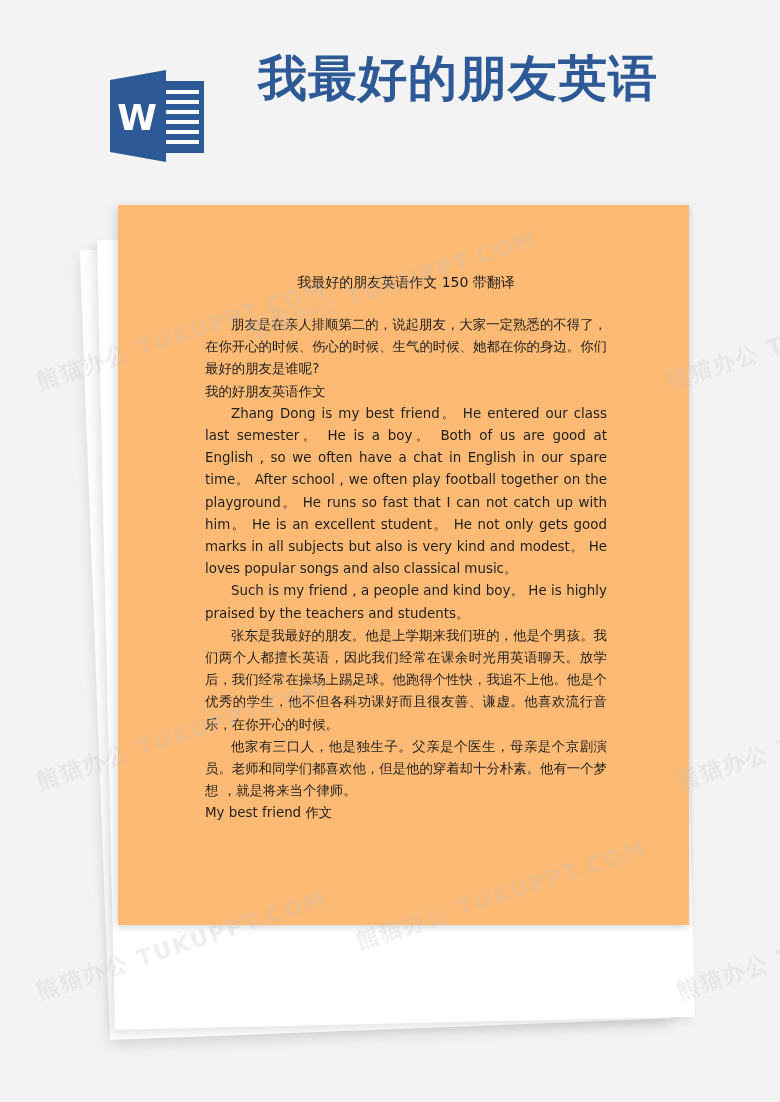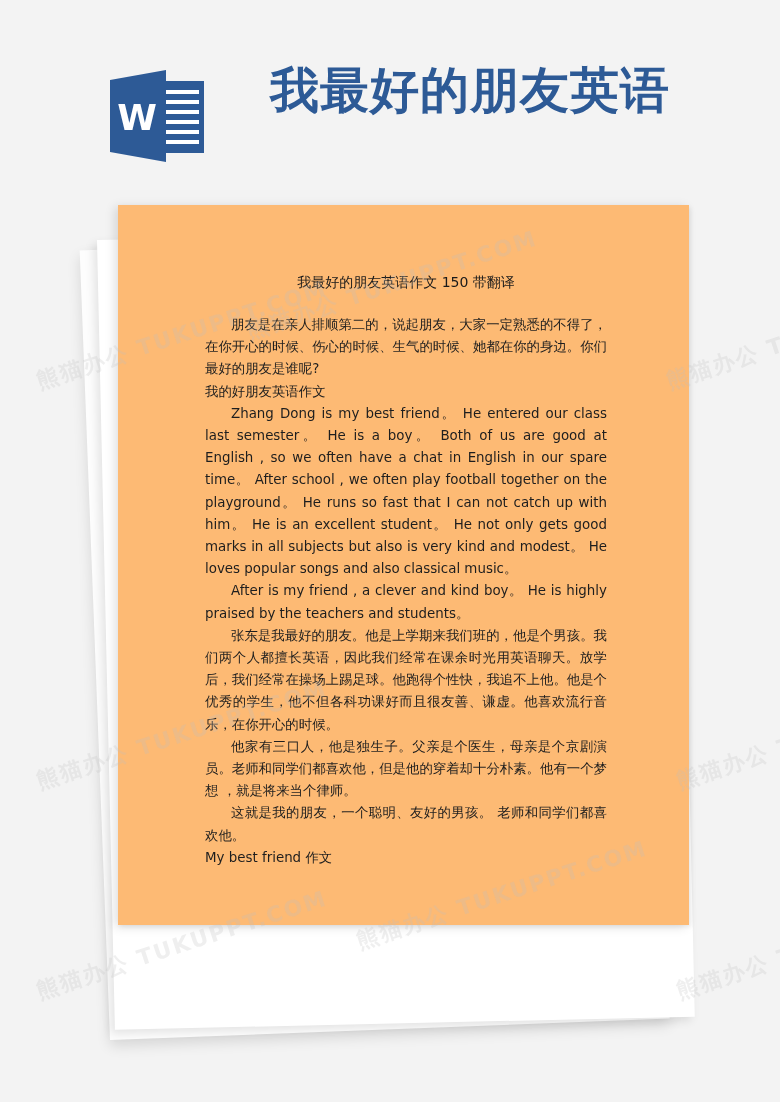--- a/index.html
+++ b/index.html
@@ -3,21 +3,21 @@
 <meta charset="utf-8">
 <style>
   html, body { margin: 0; padding: 0; }
   body {
     width: 780px; height: 1102px; position: relative; overflow: hidden;
     background: #f3f3f3;
     font-family: "DejaVu Sans", "Liberation Sans", sans-serif;
   }
   .word-icon { position: absolute; left: 108px; top: 68px; width: 100px; height: 96px; }
   .hero-title {
-    position: absolute; left: 258px; top: 52px; margin: 12px;
+    position: absolute; left: 258px; top: 52px; margin: 0;
     font-family: "DejaVu Serif", "Liberation Serif", serif;
     font-weight: bold; color: #2d5a96;
     font-size: 49px; line-height: 53px; letter-spacing: 1px;
   }
   .hero-title span { display: block; white-space: nowrap; }
 
   .page-back {
     position: absolute; left: 97px; top: 240px; width: 580px; height: 790px;
     background: #ffffff;
     transform: rotate(-1.3deg); transform-origin: 0 0;
@@ -76,24 +76,23 @@
 
 <div class="page-back2"></div>
 <div class="page-back"></div>
 
 <div class="page">
   <div class="doc">
     <div class="doc-title">我最好的朋友英语作文 150 带翻译</div>
     <p class="indent">朋友是在亲人排顺第二的，说起朋友，大家一定熟悉的不得了，在你开心的时候、伤心的时候、生气的时候、她都在你的身边。你们最好的朋友是谁呢?</p>
     <p class="head">我的好朋友英语作文</p>
     <p class="indent">Zhang Dong is my best friend。   He entered our class last semester。  He is a boy。  Both of us are good at English ,   so we often have a chat in English in our spare time。   After school , we often play football together on the playground。   He runs so fast that I can not catch up with him。   He is an excellent student。 He not only gets good marks in all subjects but also is very kind and modest。   He loves popular songs and also classical music。</p>
-    <p class="indent">After is my friend ,    a clever and kind boy。   He is highly praised by the teachers and students。</p>
+    <p class="indent">Such is my friend ,    a people and kind boy。   He is highly praised by the teachers and students。</p>
     <p class="indent">张东是我最好的朋友。他是上学期来我们班的，他是个男孩。我们两个人都擅长英语，因此我们经常在课余时光用英语聊天。放学后，我们经常在操场上踢足球。他跑得个性快，我追不上他。他是个优秀的学生，他不但各科功课好而且很友善、谦虚。他喜欢流行音乐，在你开心的时候。</p>
     <p class="indent">他家有三口人，他是独生子。父亲是个医生，母亲是个京剧演员。老师和同学们都喜欢他，但是他的穿着却十分朴素。他有一个梦想 ，就是将来当个律师。</p>
-    <p class="indent">这就是我的朋友，一个聪明、友好的男孩。 老师和同学们都喜欢他。</p>
     <p class="head">My best friend 作文</p>
   </div>
 </div>
 
 <div class="wm" style="left:30px; top:320px;">熊猫办公 TUKUPPT.COM</div>
 <div class="wm" style="left:240px; top:270px;">熊猫办公 TUKUPPT.COM</div>
 <div class="wm" style="left:660px; top:320px;">熊猫办公 TUKUPPT.COM</div>
 <div class="wm" style="left:30px; top:720px;">熊猫办公 TUKUPPT.COM</div>
 <div class="wm" style="left:350px; top:880px;">熊猫办公 TUKUPPT.COM</div>
 <div class="wm" style="left:670px; top:720px;">熊猫办公 TUKUPPT.COM</div>

